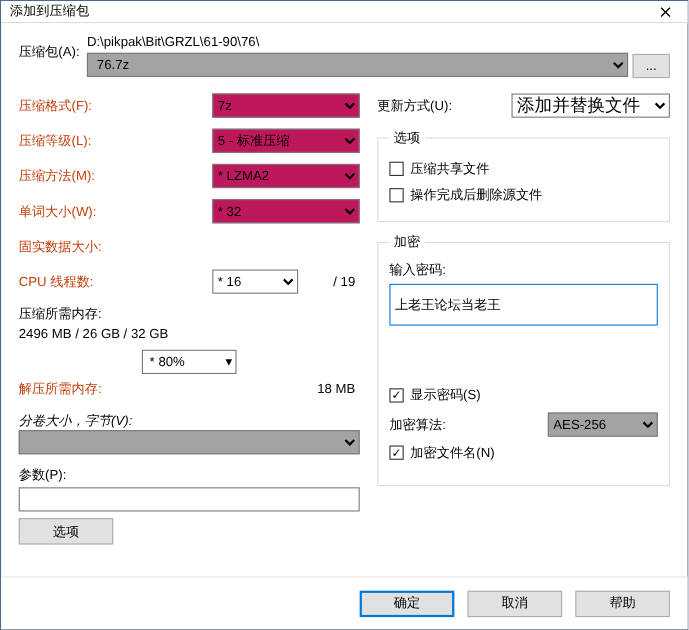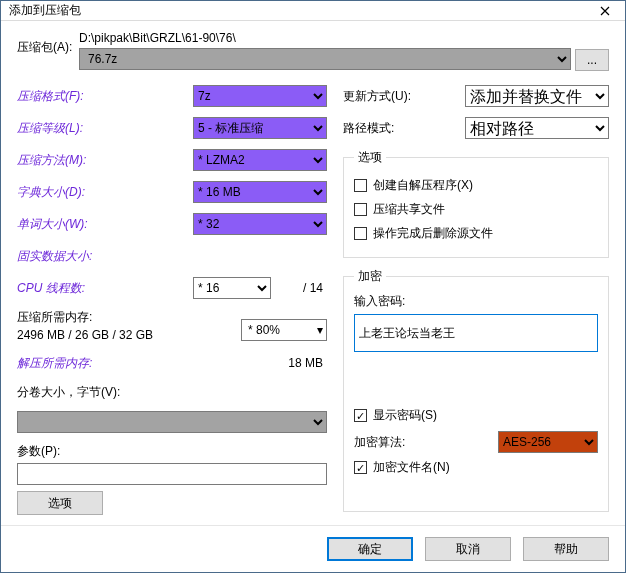--- a/index.html
+++ b/index.html
@@ -70,22 +70,22 @@
   }
   .two-col {
     display: flex;
     gap: 16px;
     flex: 1;
   }
   .leftcol, .rightcol { flex: 1; min-width: 0; }
   .leftcol { flex: 0 0 310px; }
 
   .fr { display: flex; align-items: center; margin-bottom: 10px; min-height: 22px; }
-  .fr .flabel { flex: 0 0 176px; color: #6d28d9; font-style: italic; }
-  .sel100 { width: 150px; height: 22px; border: 1px solid #7a7a7a; background: #8b5cf6; font-family: inherit; font-size: 12px; }
+  .fr .flabel { flex: 0 0 176px; color: #c2410c; }
+  .sel100 { width: 150px; height: 22px; border: 1px solid #7a7a7a; background: #be185d; font-family: inherit; font-size: 12px; }
   .sel80  { width: 78px;  height: 22px; border: 1px solid #7a7a7a; background: #fff; font-family: inherit; font-size: 12px; }
   .suffix { margin-left: 6px; color: #000; }
   .memline { font-size: 12px; color: #000; margin-bottom: 8px; }
   .rightval { text-align: right; flex:1; padding-right: 4px;}
   .inlineinput { width: 100%; height: 22px; border:1px solid #7a7a7a; background:#fff; font-family:inherit; font-size:12px; padding:0 4px;}
   .pctbox { display:flex; align-items:center; width:86px; height:22px; border:1px solid #7a7a7a; background:#fff; justify-content:space-between; padding-left:6px; }
 
   .right-row-sel { display:flex; align-items:center; margin-bottom: 10px; }
   .right-row-sel .rlabel { flex: 0 0 122px; }
   .right-row-sel select { flex:1; height:22px; border:1px solid #7a7a7a; background:#fff; font-family:inherit; font-size:16px; }
@@ -106,21 +106,21 @@
   .chk .box.checked::after { content: "✓"; color:#000; font-size:11px; }
   .pwlabel { margin-bottom: 4px; }
   .pwinput {
     width: 100%; height: 38px;
     border: 1px solid #0078d7;
     background:#fff; font-family:inherit; font-size:12px; padding:0 4px;
   }
   .enc-algo {
     display:flex; align-items:center; margin: 6px 0; gap: 8px;
   }
-  .enc-algo select { width: 100px; height:22px; border:1px solid #7a7a7a; background:#c2410c; font-family:inherit; font-size:12px; }
+  .enc-algo select { width: 100px; height:22px; border:1px solid #7a7a7a; background:#a3a3a3; font-family:inherit; font-size:12px; }
 
   .footer {
     height: 48px;
     display:flex; justify-content:flex-end; align-items:center;
     gap: 12px; padding: 0 16px;
     border-top: 1px solid #e6e6e6;
     background:#fff;
   }
   .btn {
     min-width: 86px; height: 24px;
@@ -168,92 +168,80 @@
         </div>
         <div class="fr">
           <div class="flabel">压缩等级(L):</div>
           <select class="sel100"><option>5 - 标准压缩</option></select>
         </div>
         <div class="fr">
           <div class="flabel">压缩方法(M):</div>
           <select class="sel100"><option>* LZMA2</option></select>
         </div>
         <div class="fr">
-          <div class="flabel">字典大小(D):</div>
-          <select class="sel100"><option>* 16 MB</option></select>
-        </div>
-        <div class="fr">
           <div class="flabel">单词大小(W):</div>
           <select class="sel100"><option>* 32</option></select>
         </div>
         <div class="fr">
           <div class="flabel">固实数据大小:</div>
         </div>
         <div class="fr">
           <div class="flabel">CPU 线程数:</div>
           <select class="sel80"><option>* 16</option></select>
-          <span class="suffix" style="flex:1; text-align:right; padding-right:4px;">/ 14</span>
-        </div>
-
-        <div class="fr" style="margin-bottom:2px; align-items:flex-start;">
+          <span class="suffix" style="flex:1; text-align:right; padding-right:4px;">/ 19</span>
+        </div>
+
+        <div class="fr" style="margin-bottom:2px; align-items:flex-start;flex-direction:column;">
           <div style="flex:1;">
             <div class="memline" style="margin-bottom:2px;">压缩所需内存:</div>
             <div class="memline">2496 MB / 26 GB / 32 GB</div>
           </div>
           <div class="pctbox" style="align-self:center;">
             <span>* 80%</span>
             <div class="stub" style="padding-right:3px;">▾</div>
           </div>
         </div>
 
         <div class="fr">
           <div class="flabel">解压所需内存:</div>
           <div class="rightval">18 MB</div>
         </div>
 
-        <div class="memline" style="margin-bottom:10px;">分卷大小，字节(V):</div>
+        <div class="memline" style="margin-bottom:0;font-style:italic;">分卷大小，字节(V):</div>
         <select class="wide" style="margin-bottom:10px;">
           <option></option>
         </select>
 
         <div class="memline" style="margin-bottom:3px;">参数(P):</div>
         <input class="inlineinput" value="" style="">
 
         <div class="opt-btn">
           <span>选项</span>
         </div>
       </div>
 
       <div class="rightcol">
         <div class="right-row-sel">
           <div class="rlabel">更新方式(U):</div>
           <select><option>添加并替换文件</option></select>
         </div>
-        <div class="right-row-sel">
-          <div class="rlabel">路径模式:</div>
-          <select><option>相对路径</option></select>
-        </div>
 
         <fieldset class="grp">
           <legend>选项</legend>
           <div class="chk">
             <div class="box"></div>
-            <span>创建自解压程序(X)</span>
-          </div>
-          <div class="chk">
-            <div class="box"></div>
             <span>压缩共享文件</span>
           </div>
           <div class="chk">
             <div class="box"></div>
             <span>操作完成后删除源文件</span>
           </div>
         </fieldset>
 
-        <fieldset class="grp" style="padding-bottom:28px;">
+        <fieldset class="grp" style="padding-bottom:14px;">
           <legend>加密</legend>
           <div class="pwlabel">输入密码:</div>
           <input class="pwinput" value="上老王论坛当老王" style="">
           <div style="height:52px;"></div>
           <div class="chk">
             <div class="box checked"></div>
             <span>显示密码(S)</span>
           </div>
           <div class="enc-algo">
             <span style="flex:1;">加密算法:</span>

